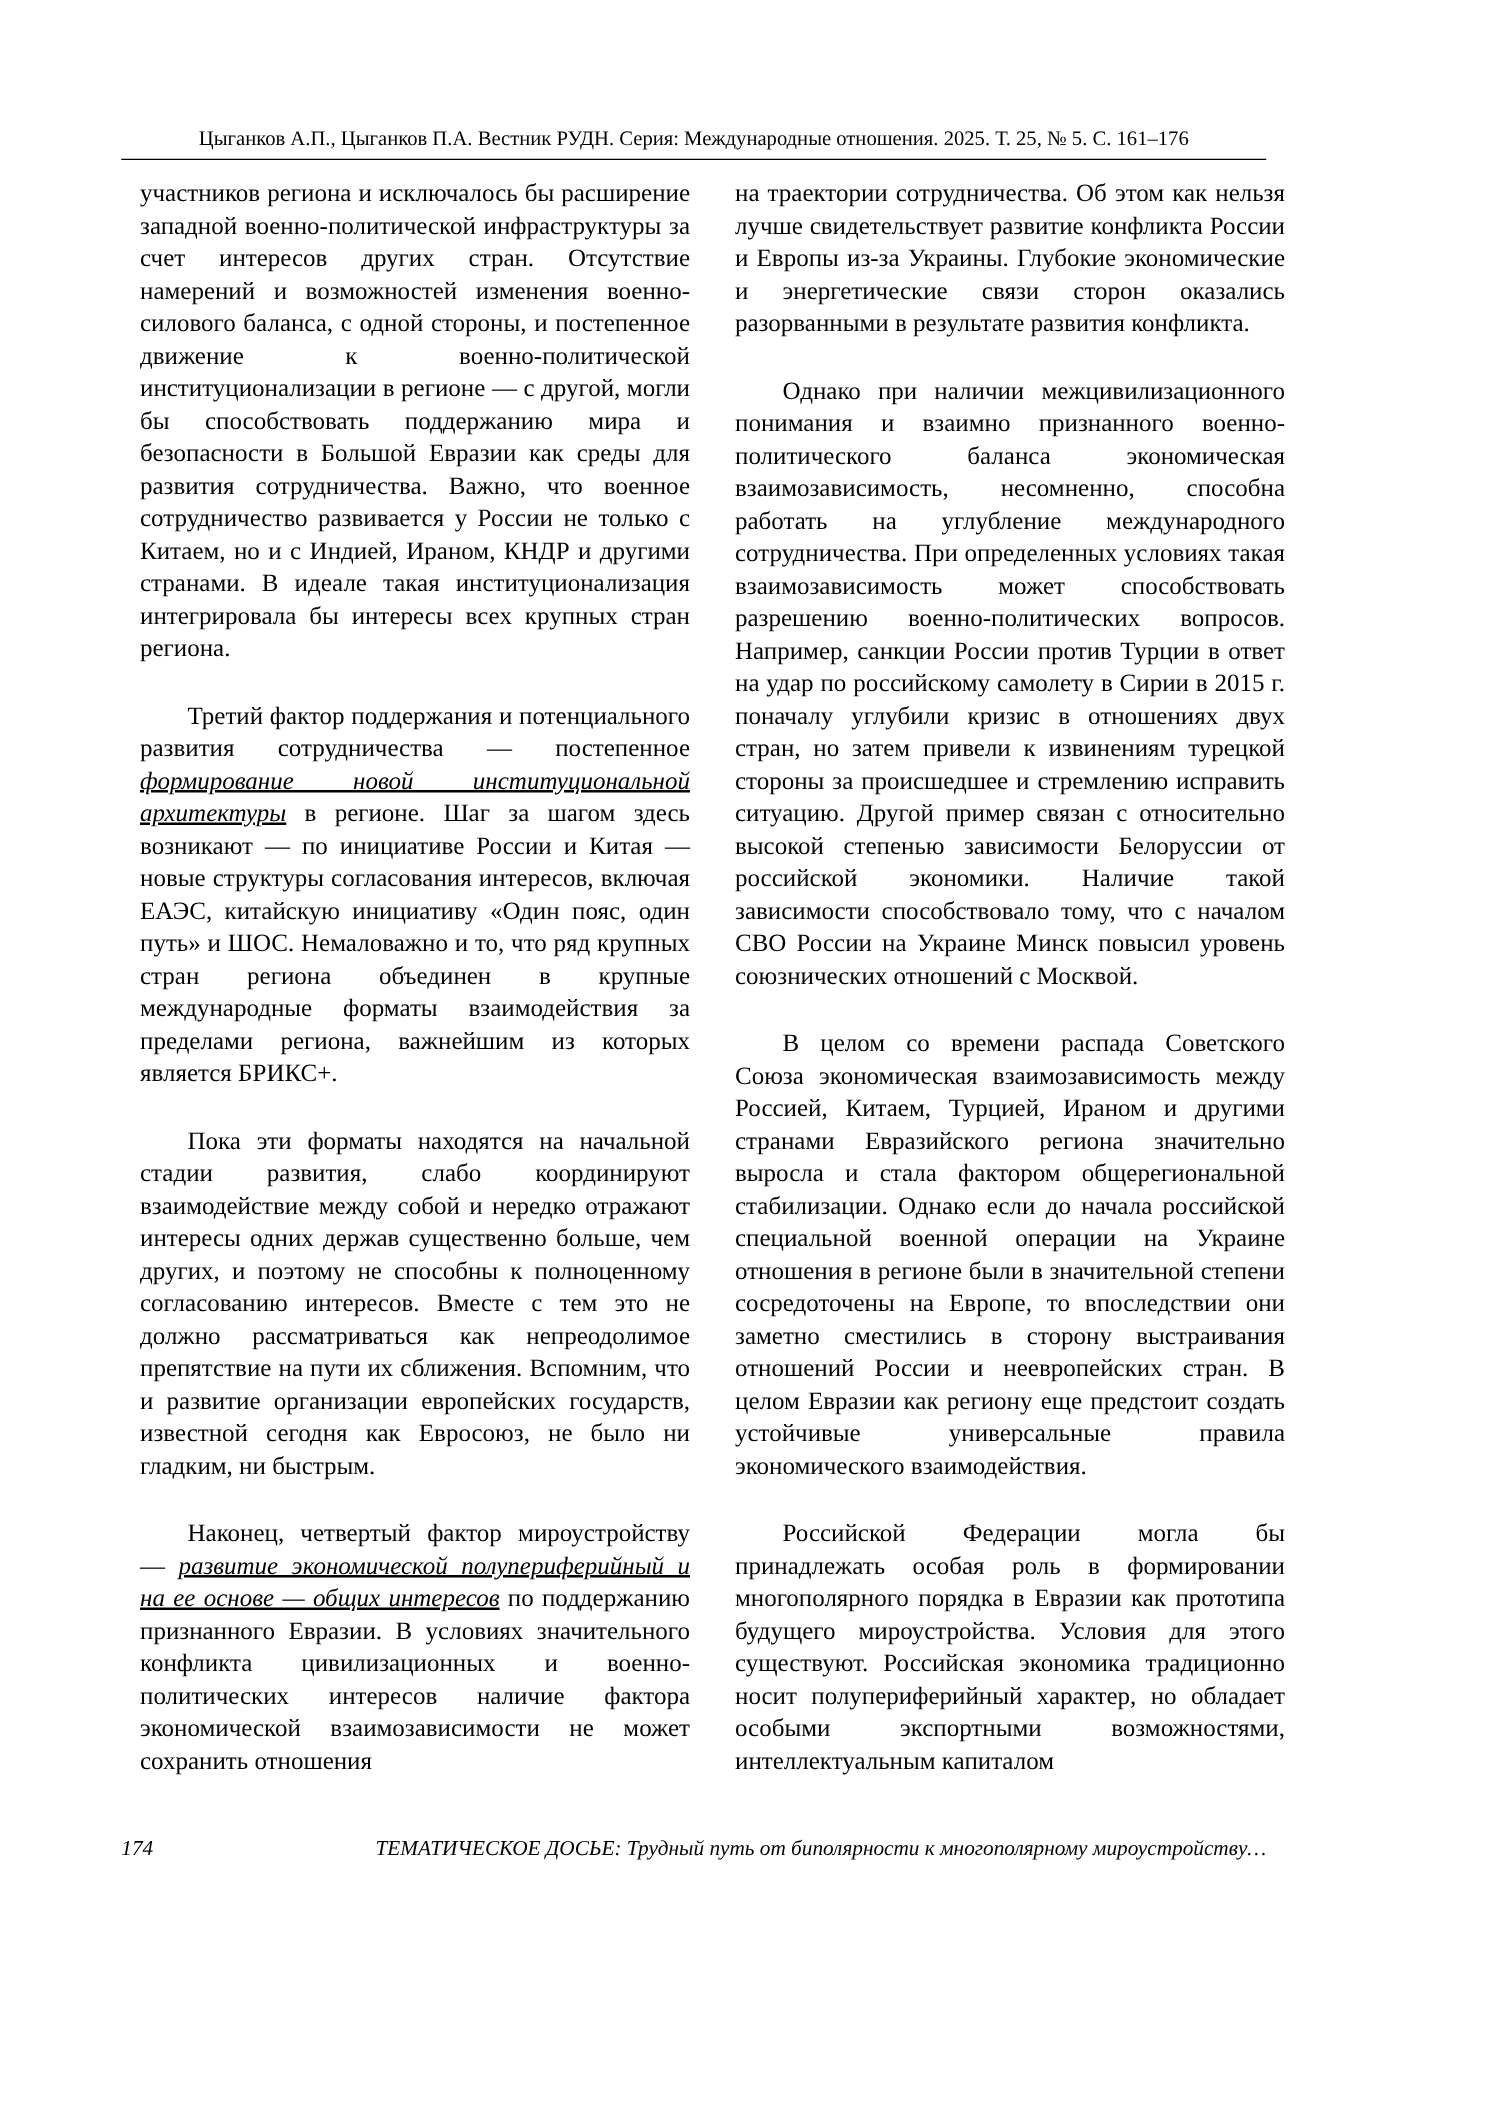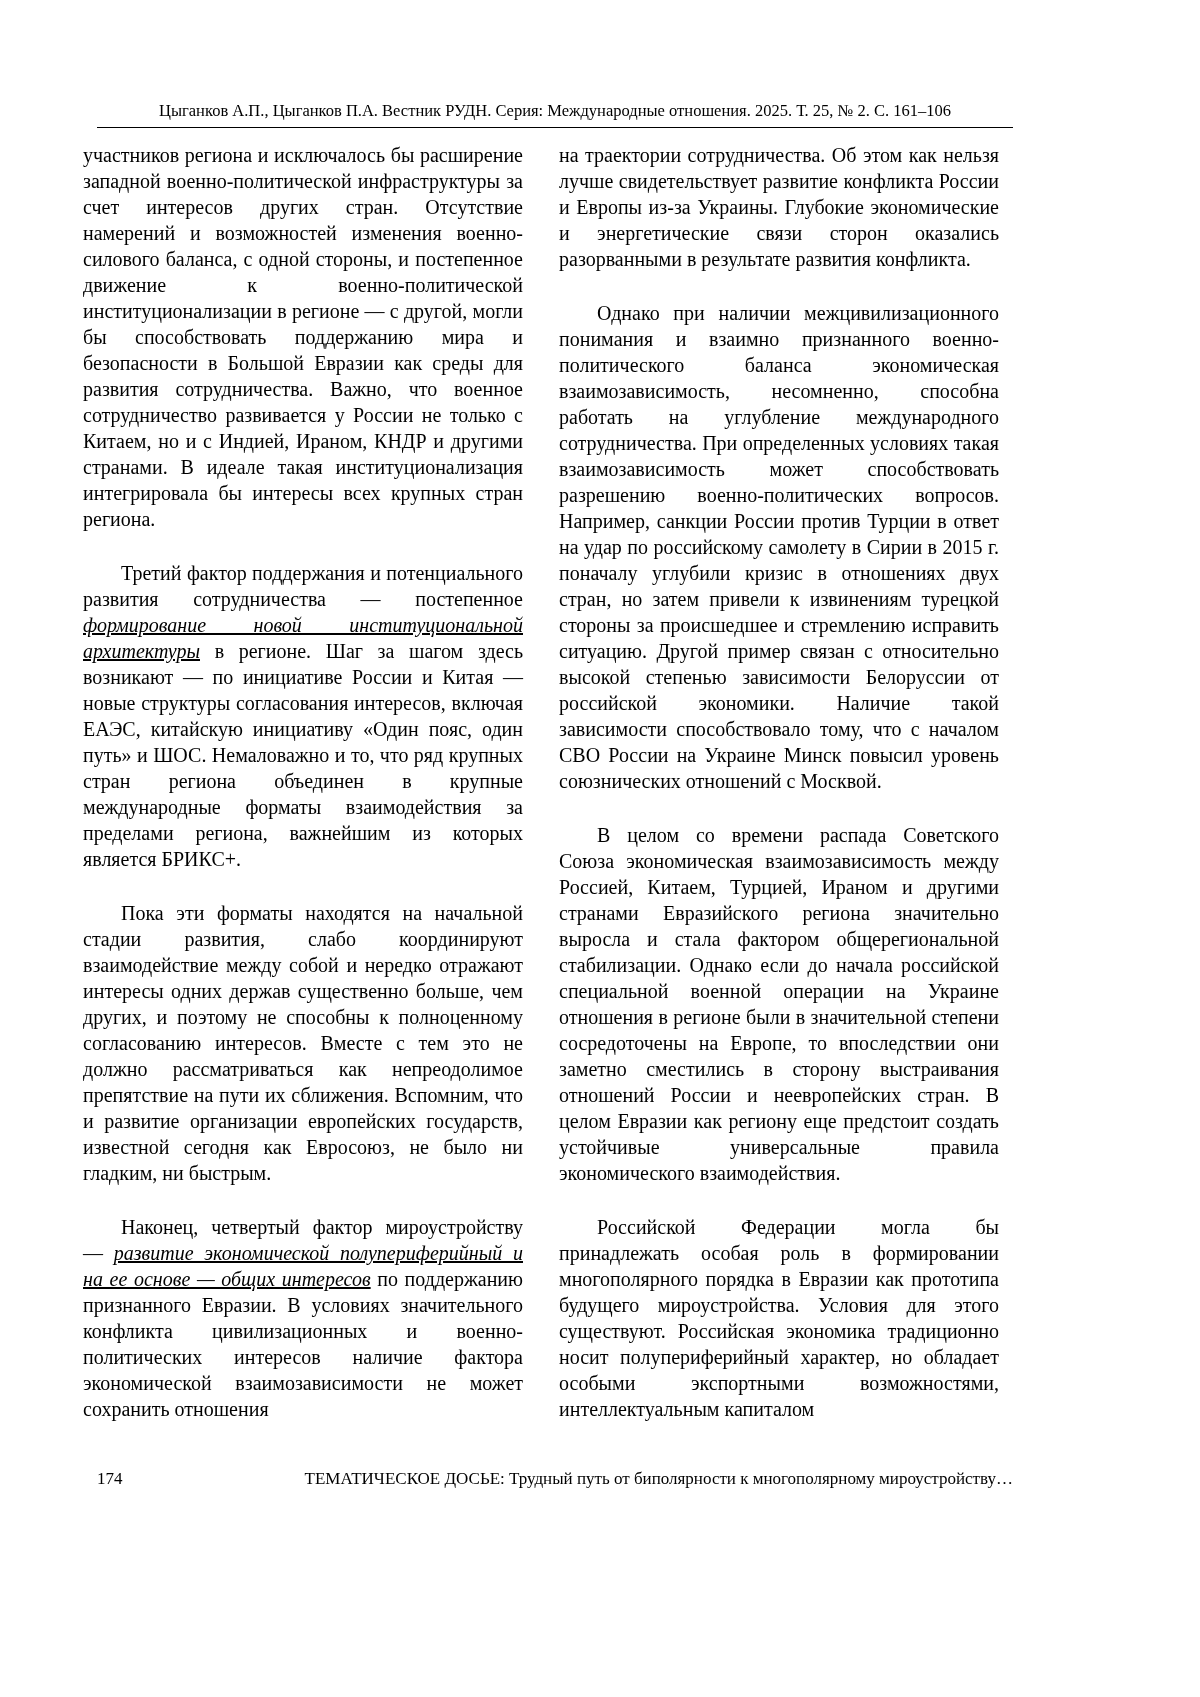--- a/index.html
+++ b/index.html
@@ -31,21 +31,21 @@
   .header-rule {
     position: absolute;
     top: 127px;
     left: 97px;
     width: 916px;
     border-top: 1.5px solid #000000;
   }
   .body-columns {
     position: absolute;
     top: 142px;
-    left: 83px;
+    left: 112px;
     width: 916px;
     display: flex;
     gap: 36px;
   }
   .column {
     width: 440px;
     flex: 0 0 440px;
     font-size: 20px;
     line-height: 26px;
     text-align: justify;
@@ -57,30 +57,31 @@
   .para .italic { font-style: italic; text-decoration: underline; }
   .running-footer {
     position: absolute;
     top: 1468px;
     left: 97px;
     width: 916px;
     display: flex;
     align-items: baseline;
     font-size: 17px;
     line-height: 21px;
+    font-style: italic;
   }
   .running-title { margin-left: auto; white-space: nowrap; text-align: right; }
 </style>
 </head>
 <body>
 
 <div class="page">
 
   <div class="running-header">
-    <span class="authors">Цыганков А.П., Цыганков П.А.</span><span> Вестник РУДН. Серия: Международные отношения. 2025. Т. 25, № 2. С. 161–106</span>
+    <span class="authors">Цыганков А.П., Цыганков П.А.</span><span> Вестник РУДН. Серия: Международные отношения. 2025. Т. 25, № 5. С. 161–176</span>
   </div>
 
   <div class="header-rule"></div>
 
   <div class="body-columns">
 
     <div class="column">
       <p class="para"><span>участников региона и исключалось бы расширение западной военно-политической инфраструктуры за счет интересов других стран. Отсутствие намерений и возможностей изменения военно-силового баланса, с одной стороны, и постепенное движение к военно-политической институционализации в регионе — с другой, могли бы способствовать поддержанию мира и безопасности в Большой Евразии как среды для развития сотрудничества. Важно, что военное сотрудничество развивается у России не только с Китаем, но и с Индией, Ираном, КНДР и другими странами. В идеале такая институционализация интегрировала бы интересы всех крупных стран региона.</span></p>
       <p class="para indent"><span>Третий фактор поддержания и потенциального развития сотрудничества — постепенное </span><span class="italic">формирование новой институциональной архитектуры</span><span> в регионе. Шаг за шагом здесь возникают — по инициативе России и Китая — новые структуры согласования интересов, включая ЕАЭС, китайскую инициативу «Один пояс, один путь» и ШОС. Немаловажно и то, что ряд крупных стран региона объединен в крупные международные форматы взаимодействия за пределами региона, важнейшим из которых является БРИКС+.</span></p>
       <p class="para indent"><span>Пока эти форматы находятся на начальной стадии развития, слабо координируют взаимодействие между собой и нередко отражают интересы одних держав существенно больше, чем других, и поэтому не способны к полноценному согласованию интересов. Вместе с тем это не должно рассматриваться как непреодолимое препятствие на пути их сближения. Вспомним, что и развитие организации европейских государств, известной сегодня как Евросоюз, не было ни гладким, ни быстрым.</span></p>

